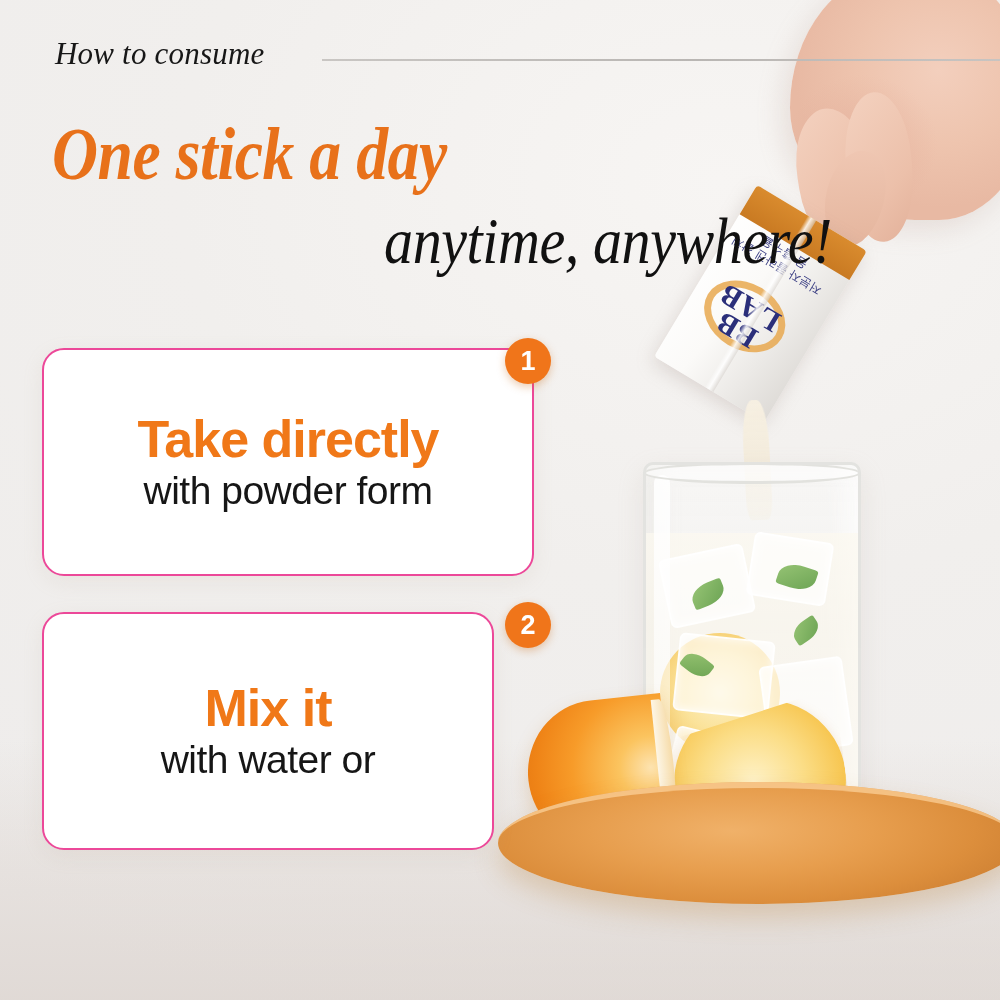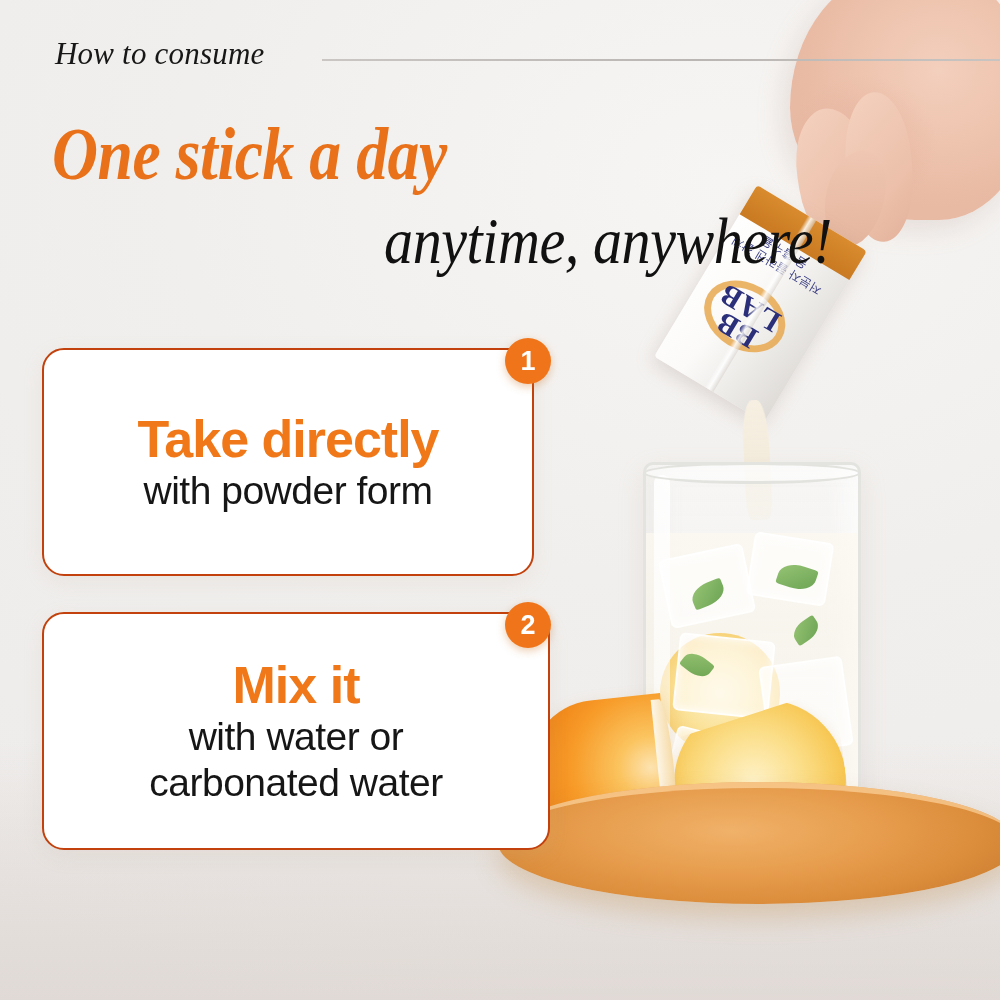--- a/index.html
+++ b/index.html
@@ -222,26 +222,26 @@
     position:absolute; left:498px; top:782px; width:520px; height:122px;
     border-radius:50%;
     border-top:6px solid rgba(255,216,164,.65);
     pointer-events:none;
   }
 
   
   .card{
     position:absolute;
     background:#ffffff;
-    border:2px solid #c2410c;
+    border:2px solid #ec4899;
     border-radius:22px;
     box-shadow:0 6px 20px rgba(190,170,150,.14);
   }
   #card1{ left:42px; top:348px; width:492px; height:228px; }
-  #card2{ left:42px; top:612px; width:508px; height:238px; }
+  #card2{ left:42px; top:612px; width:452px; height:238px; }
 
   .card-inner{
     position:absolute; inset:0;
     display:flex; flex-direction:column;
     align-items:center; justify-content:center;
     text-align:center;
   }
   .card-title{
     font-weight:700; font-size:52px; line-height:58px;
     color:#f07818; letter-spacing:-1px;
@@ -326,19 +326,18 @@
       <div class="card-sub">with powder form</div>
     </div>
   </div>
   <div class="badge" id="badge1">1</div>
 
   <div class="card" id="card2">
     <div class="card-inner">
       <div class="card-title">Mix it</div>
       <div class="card-sub">
         <div>with water or</div>
-        <div>carbonated water</div>
       </div>
     </div>
   </div>
   <div class="badge" id="badge2">2</div>
 
 </div>
 
 </body></html>

